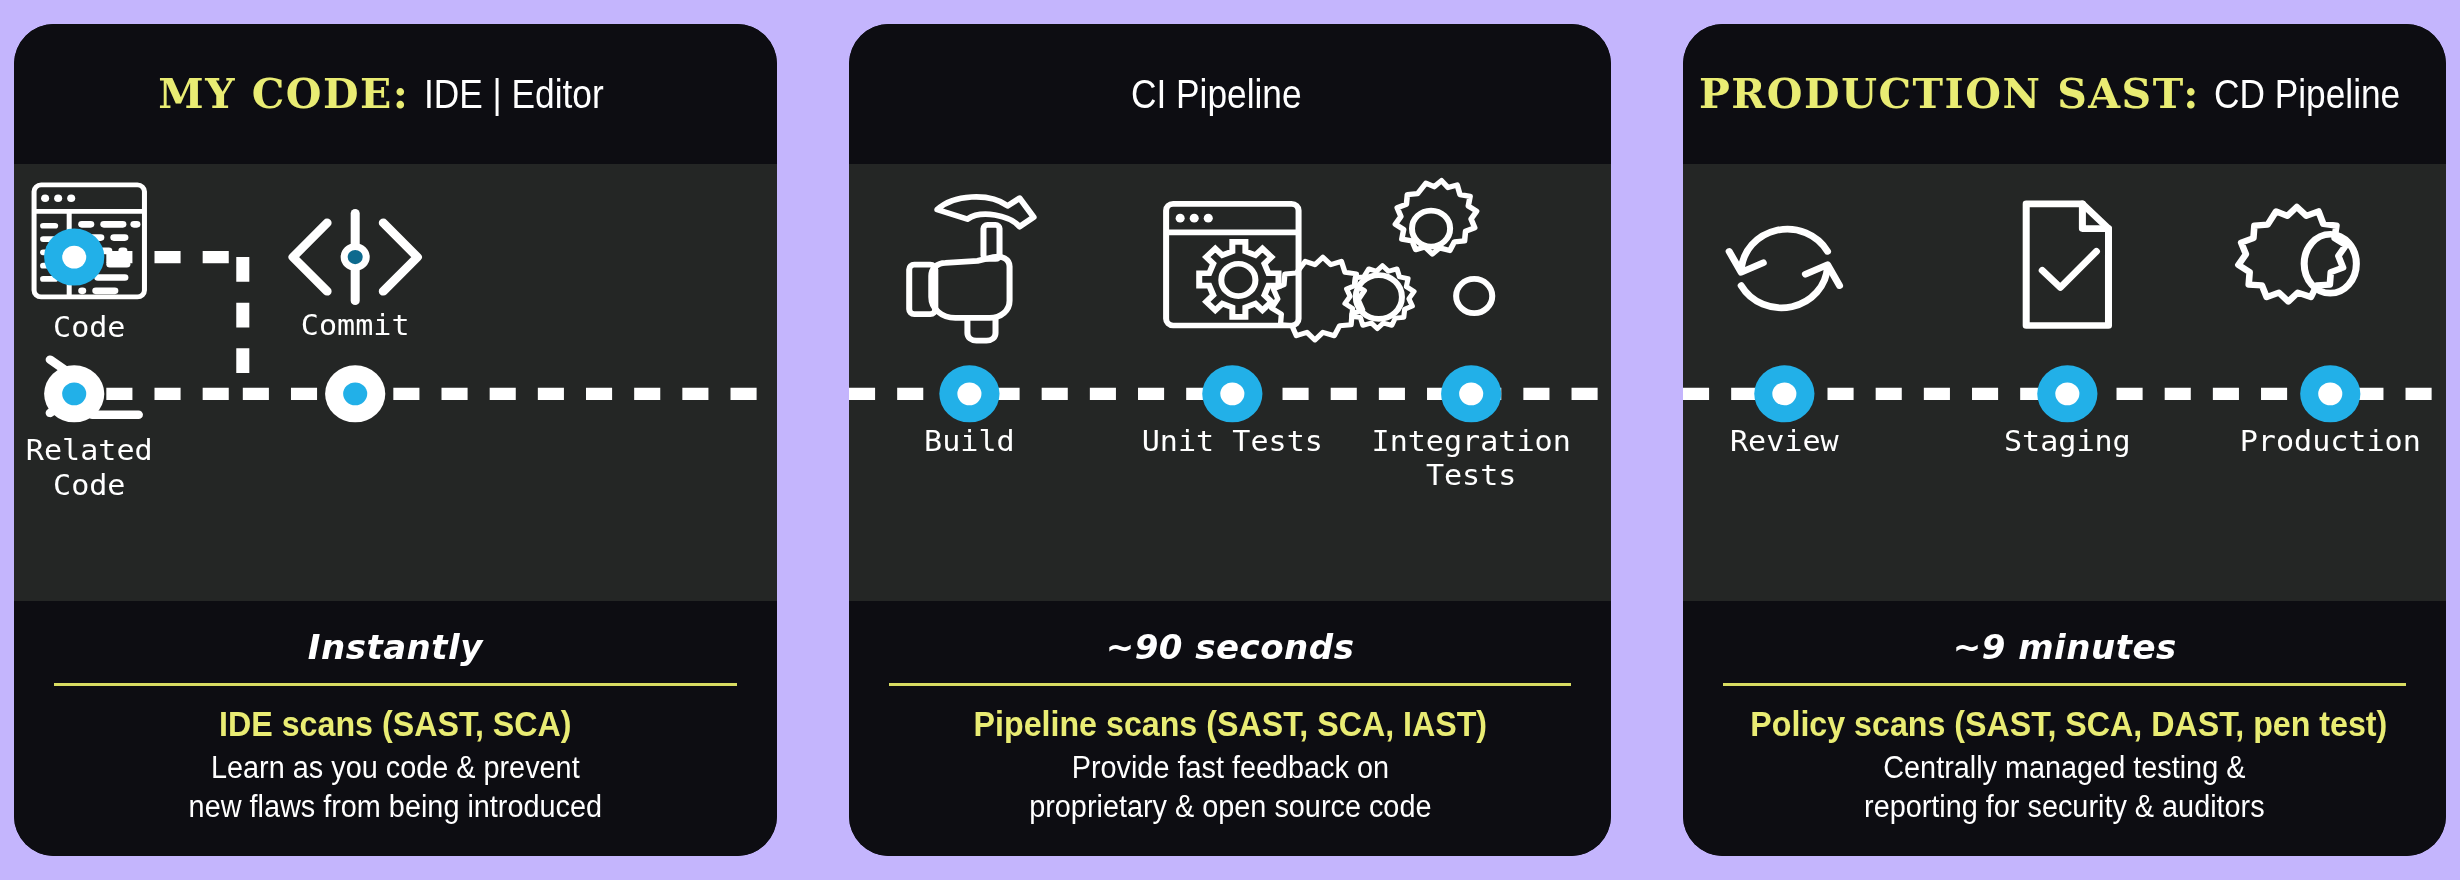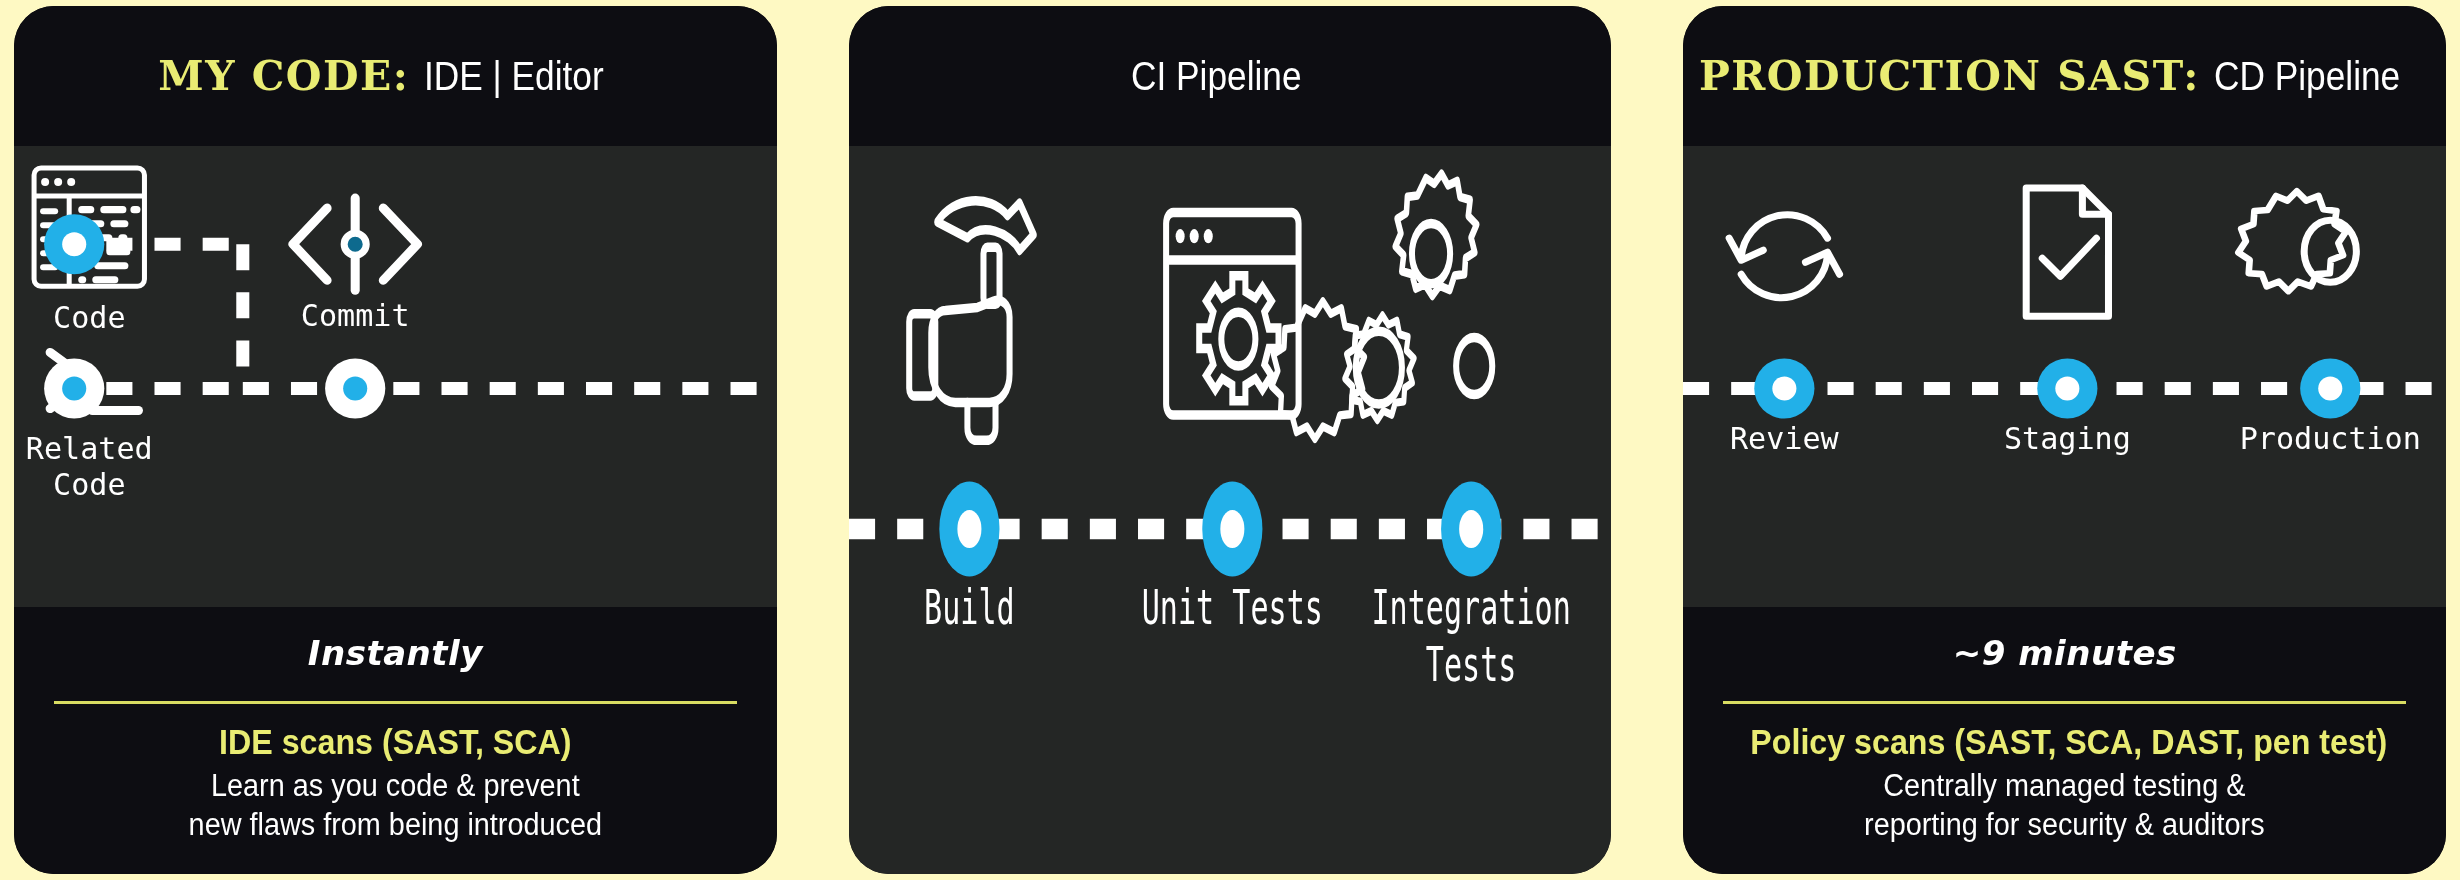--- a/index.html
+++ b/index.html
@@ -12,23 +12,23 @@
     height: 880px;
     font-family: "DejaVu Sans", sans-serif;
     overflow: hidden;
   }
   .board {
     width: 2460px;
     height: 880px;
     display: flex;
     align-items: stretch;
     gap: 72px;
-    padding: 6px 14px;
+    padding: 24px 14px;
     box-sizing: border-box;
-    background: #fef9c3;
+    background: #c4b5fd;
   }
   .card {
     flex: 1 1 0;
     display: flex;
     flex-direction: column;
     border-radius: 40px;
     overflow: hidden;
     background: #0d0d12;
     position: relative;
   }
@@ -87,21 +87,21 @@
     box-sizing: border-box;
     text-align: center;
   }
   .duration {
     color: #ffffff;
     font-family: "DejaVu Sans", sans-serif;
     font-style: italic;
     font-weight: bold;
     font-size: 34px;
     letter-spacing: .5px;
-    margin-bottom: 28px;
+    margin-bottom: 16px;
   }
   .rule {
     height: 3px;
     background: #d8dc62;
     margin: 0 auto 18px auto;
     width: 100%;
   }
   .scan-title {
     color: #e9ec73;
     font-family: "Liberation Sans", sans-serif;
@@ -288,20 +288,27 @@
           <circle cx="382" cy="242" r="30" fill="#22b0e8"></circle>
           <circle cx="382" cy="242" r="12" fill="#ffffff"></circle>
         </g>
         <g>
           <circle cx="620" cy="242" r="30" fill="#22b0e8"></circle>
           <circle cx="620" cy="242" r="12" fill="#ffffff"></circle>
         </g>
       </svg>
     </div>
 
+    <div class="card-footer">
+      <div class="duration">~90 seconds</div>
+      <div class="rule"></div>
+      <div class="scan-title">Pipeline scans (SAST, SCA, IAST)</div>
+      <div class="scan-desc">Provide fast feedback on</div>
+      <div class="scan-desc">proprietary &amp; open source code</div>
+    </div>
   </div>
 
   <div class="card">
 
     <div class="card-header">
       <div class="hdr-line">
         <span class="hdr-key">PRODUCTION SAST:</span>
         <span class="hdr-val">CD Pipeline</span>
       </div>
     </div>

